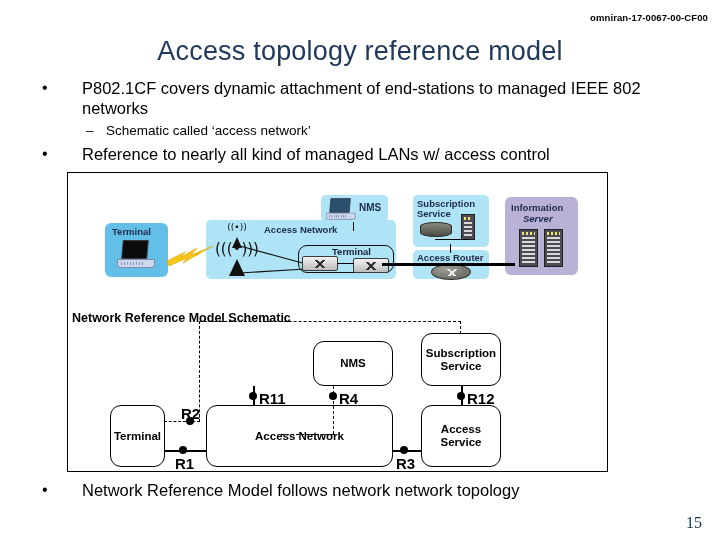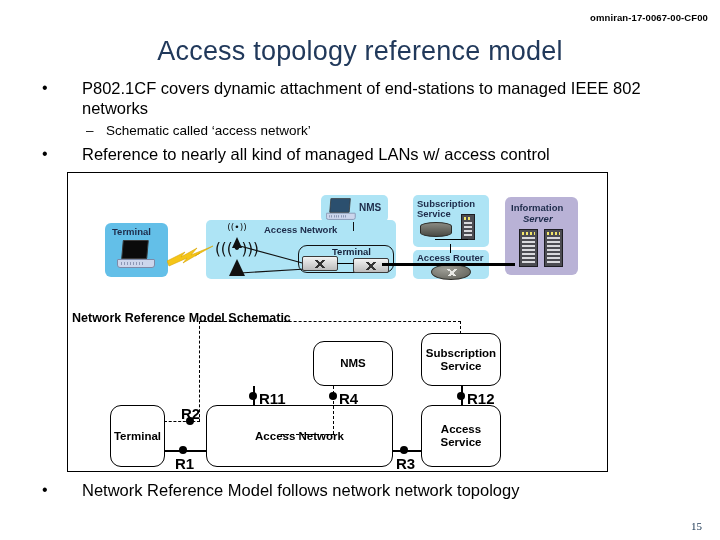--- a/index.html
+++ b/index.html
@@ -78,21 +78,21 @@
 
   #bullet1 { left: 36px; top: 78px; width: 640px; }
   #bullet2 { left: 86px; top: 122px; width: 580px; }
   #bullet3 { left: 36px; top: 144px; width: 640px; }
   #bullet4 { left: 36px; top: 480px; width: 640px; }
 
   .page-number {
     position: absolute;
     right: 18px;
     bottom: 8px;
-    font-size: 11px;
+    font-size: 16px;
     color: #16324f;
     font-family: "Liberation Serif", serif;
   }
 
   
   .figure {
     position: absolute;
     left: 67px;
     top: 172px;
     width: 541px;

